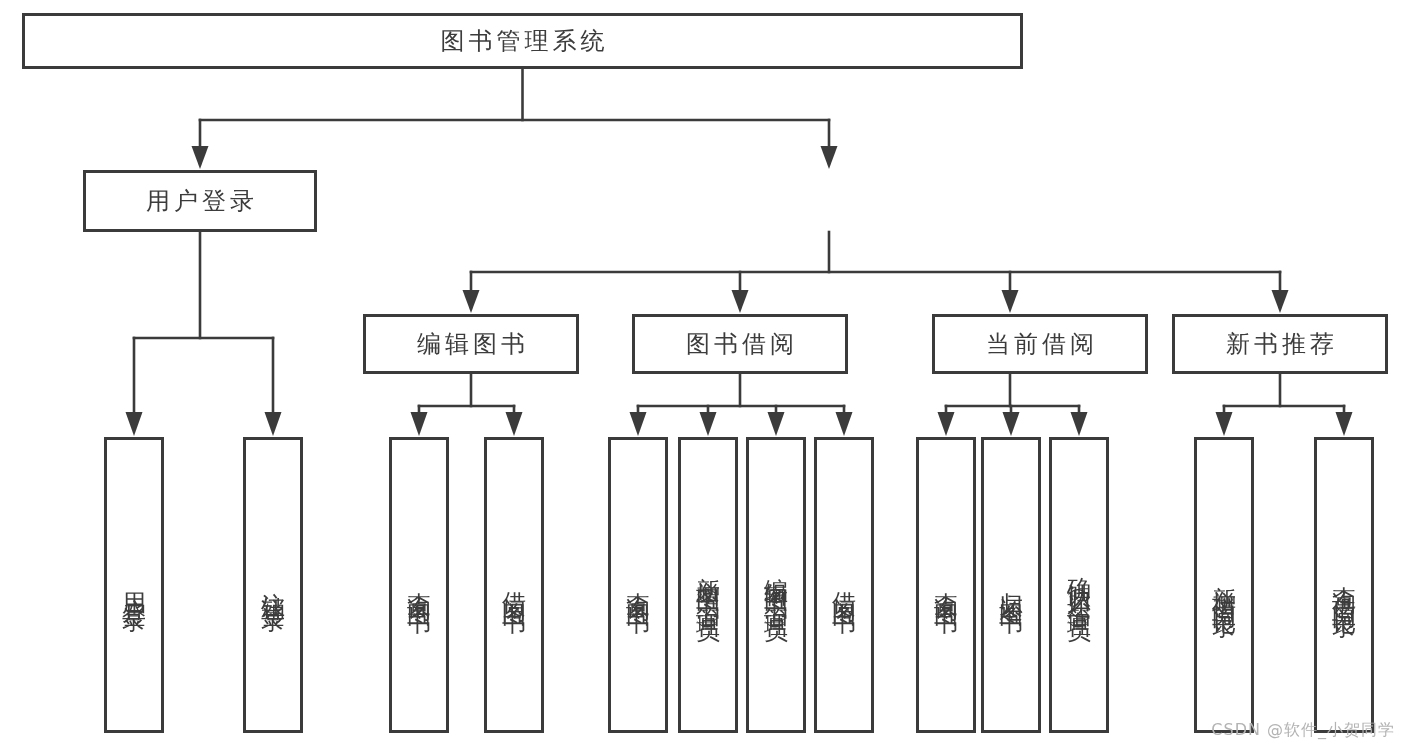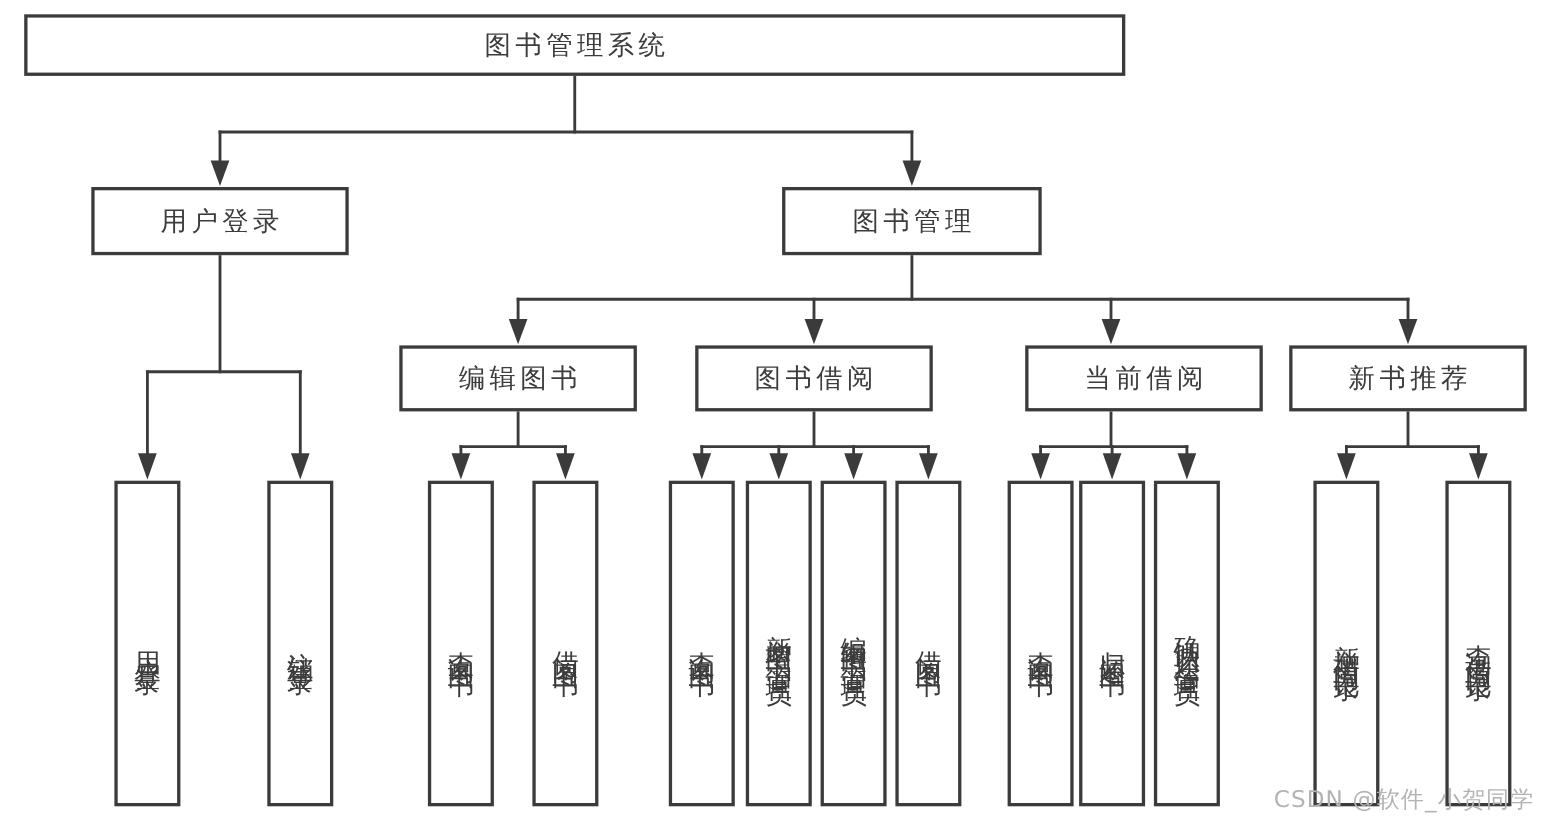--- a/index.html
+++ b/index.html
@@ -34,21 +34,21 @@
     font-size:24px;
     letter-spacing:6px;
     line-height:1;
     white-space:nowrap;
   }
   #watermark{
     position:absolute;
     right:10px;
     bottom:6px;
     z-index:3;
-    font-size:21px;
+    font-size:16px;
     color:#b3b3b3;
     letter-spacing:1px;
     white-space:nowrap;
   }
 </style>
 </head>
 <body>
 
 <div id="stage">
 
@@ -118,23 +118,20 @@
     </g>
   </svg>
 
   <div class="box" style="left:22px;top:13px;width:1001px;height:56px">
     <span class="hlabel">图书管理系统</span>
   </div>
 
   <div class="box" style="left:83px;top:170px;width:234px;height:62px">
     <span class="hlabel">用户登录</span>
   </div>
-  <div class="box" style="left:711px;top:170px;width:236px;height:62px">
-    <span class="hlabel">图书管理</span>
-  </div>
 
   <div class="box" style="left:363px;top:314px;width:216px;height:60px">
     <span class="hlabel">编辑图书</span>
   </div>
   <div class="box" style="left:632px;top:314px;width:216px;height:60px">
     <span class="hlabel">图书借阅</span>
   </div>
   <div class="box" style="left:932px;top:314px;width:216px;height:60px">
     <span class="hlabel">当前借阅</span>
   </div>

